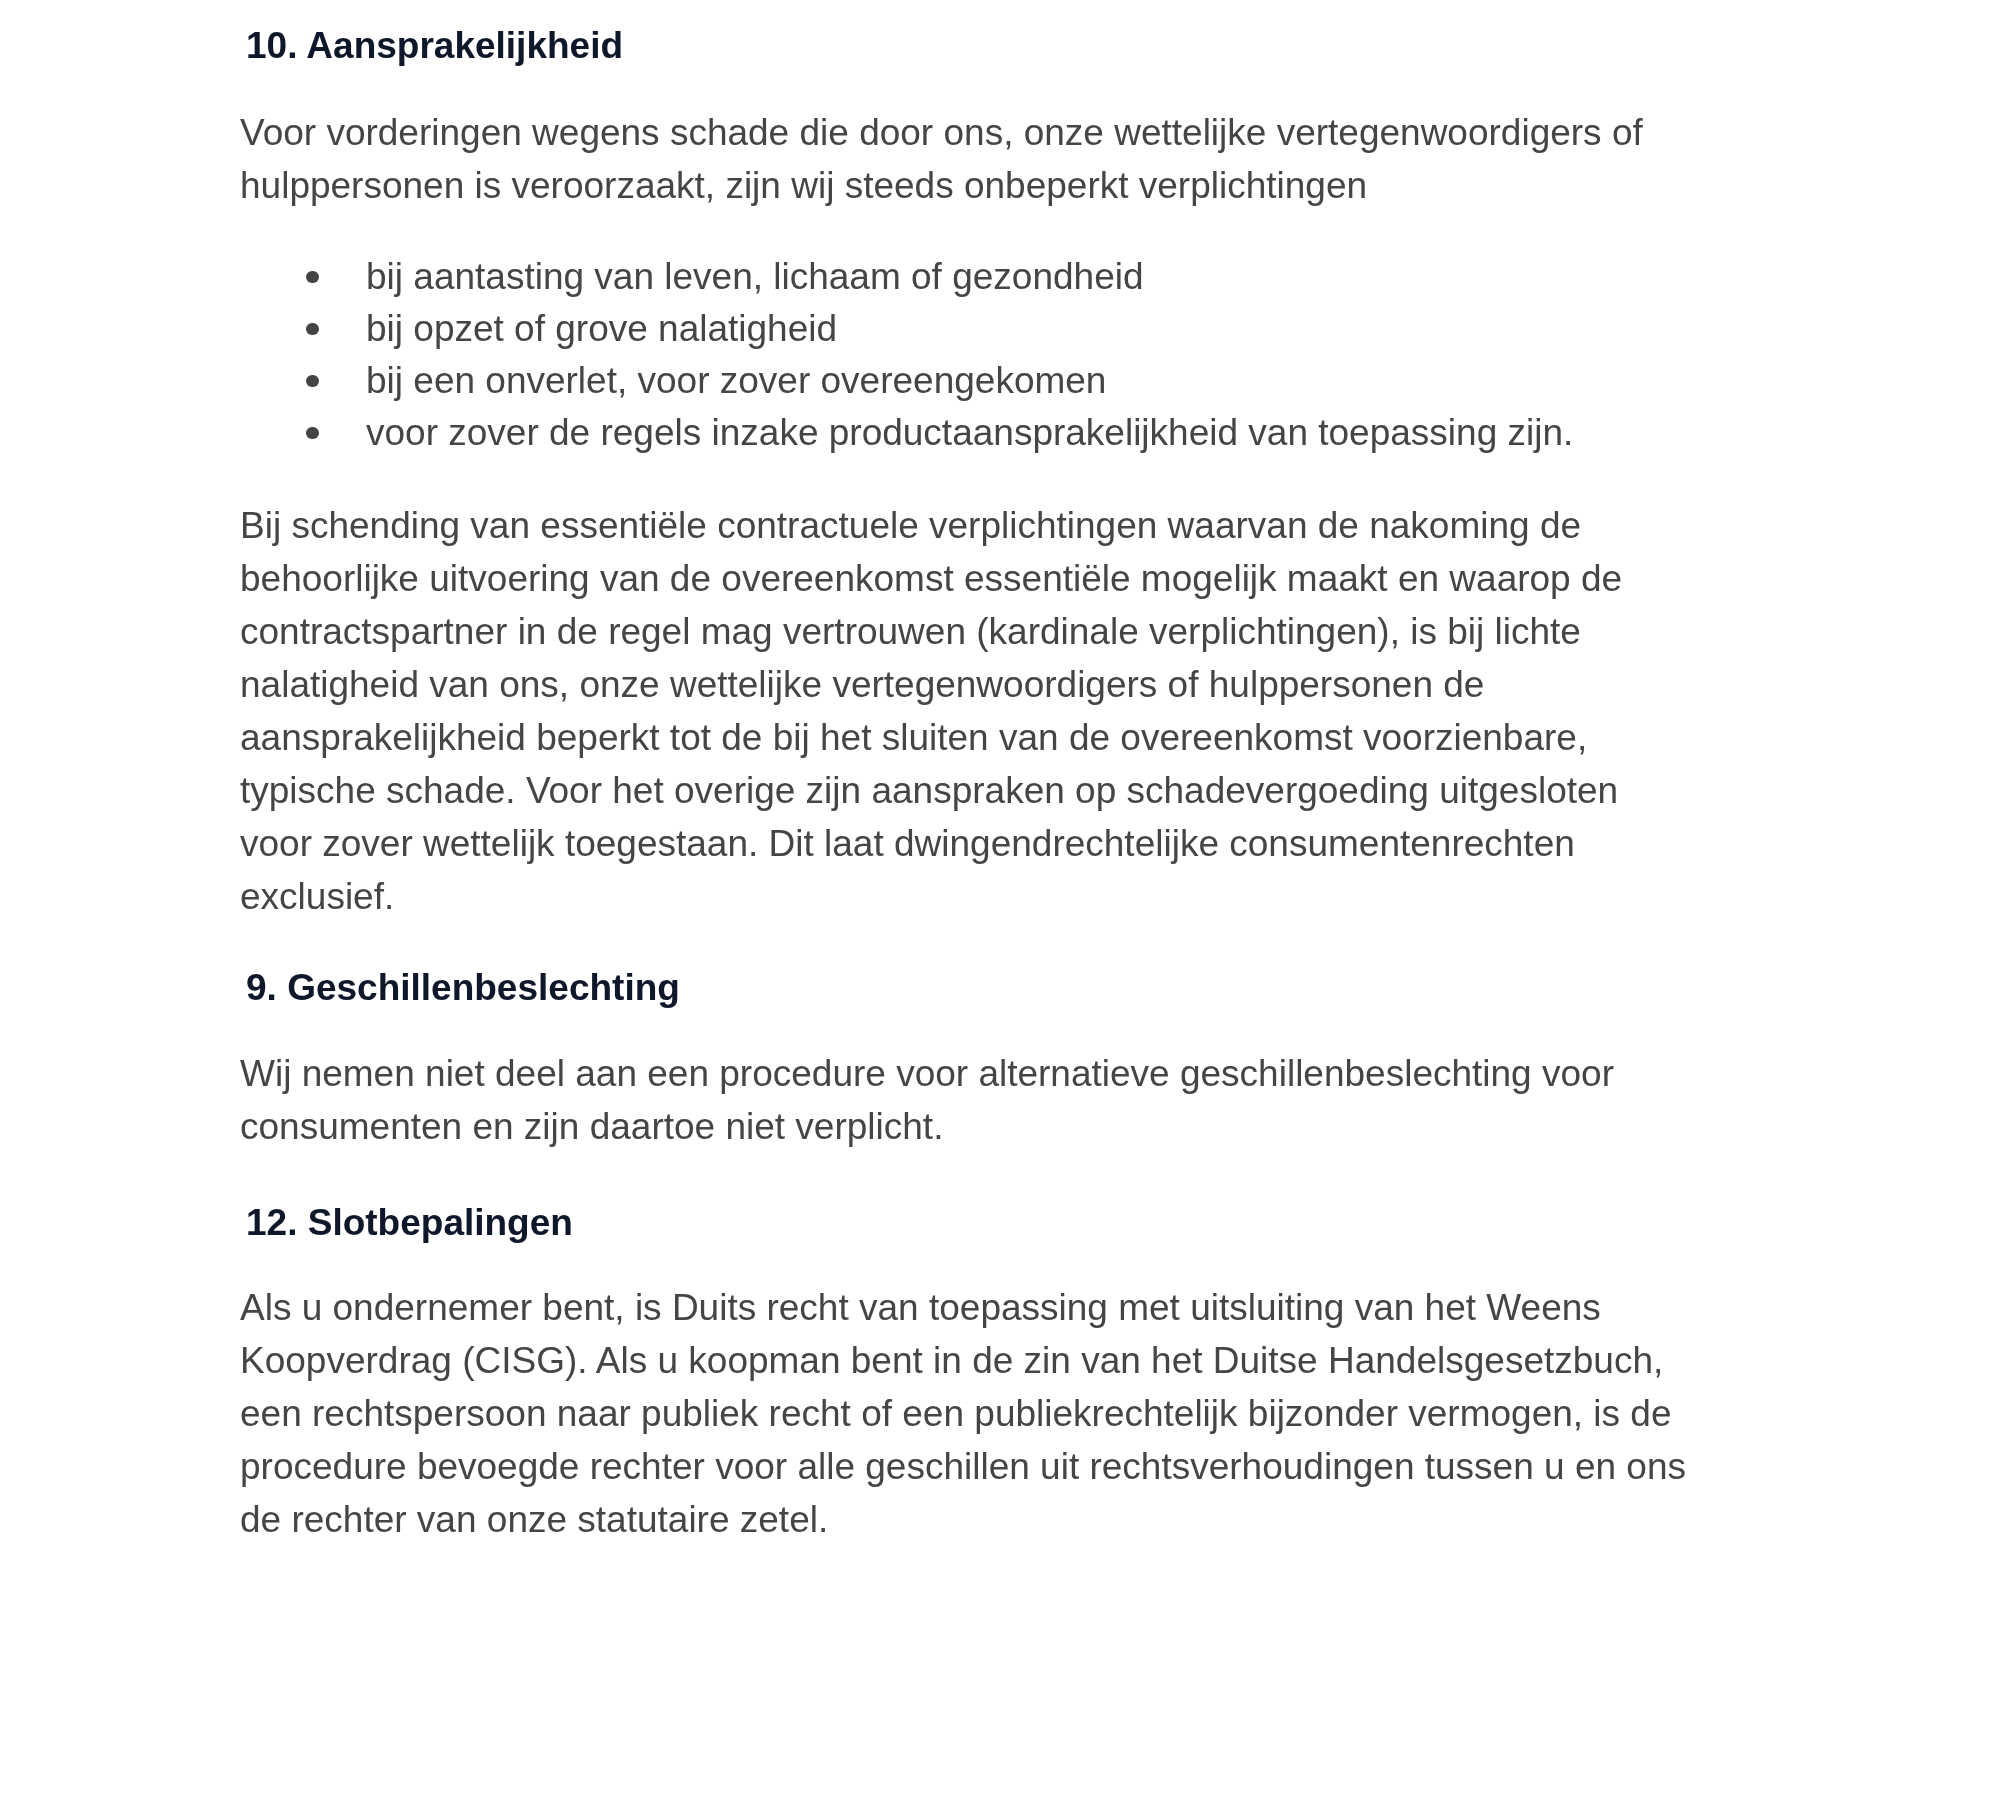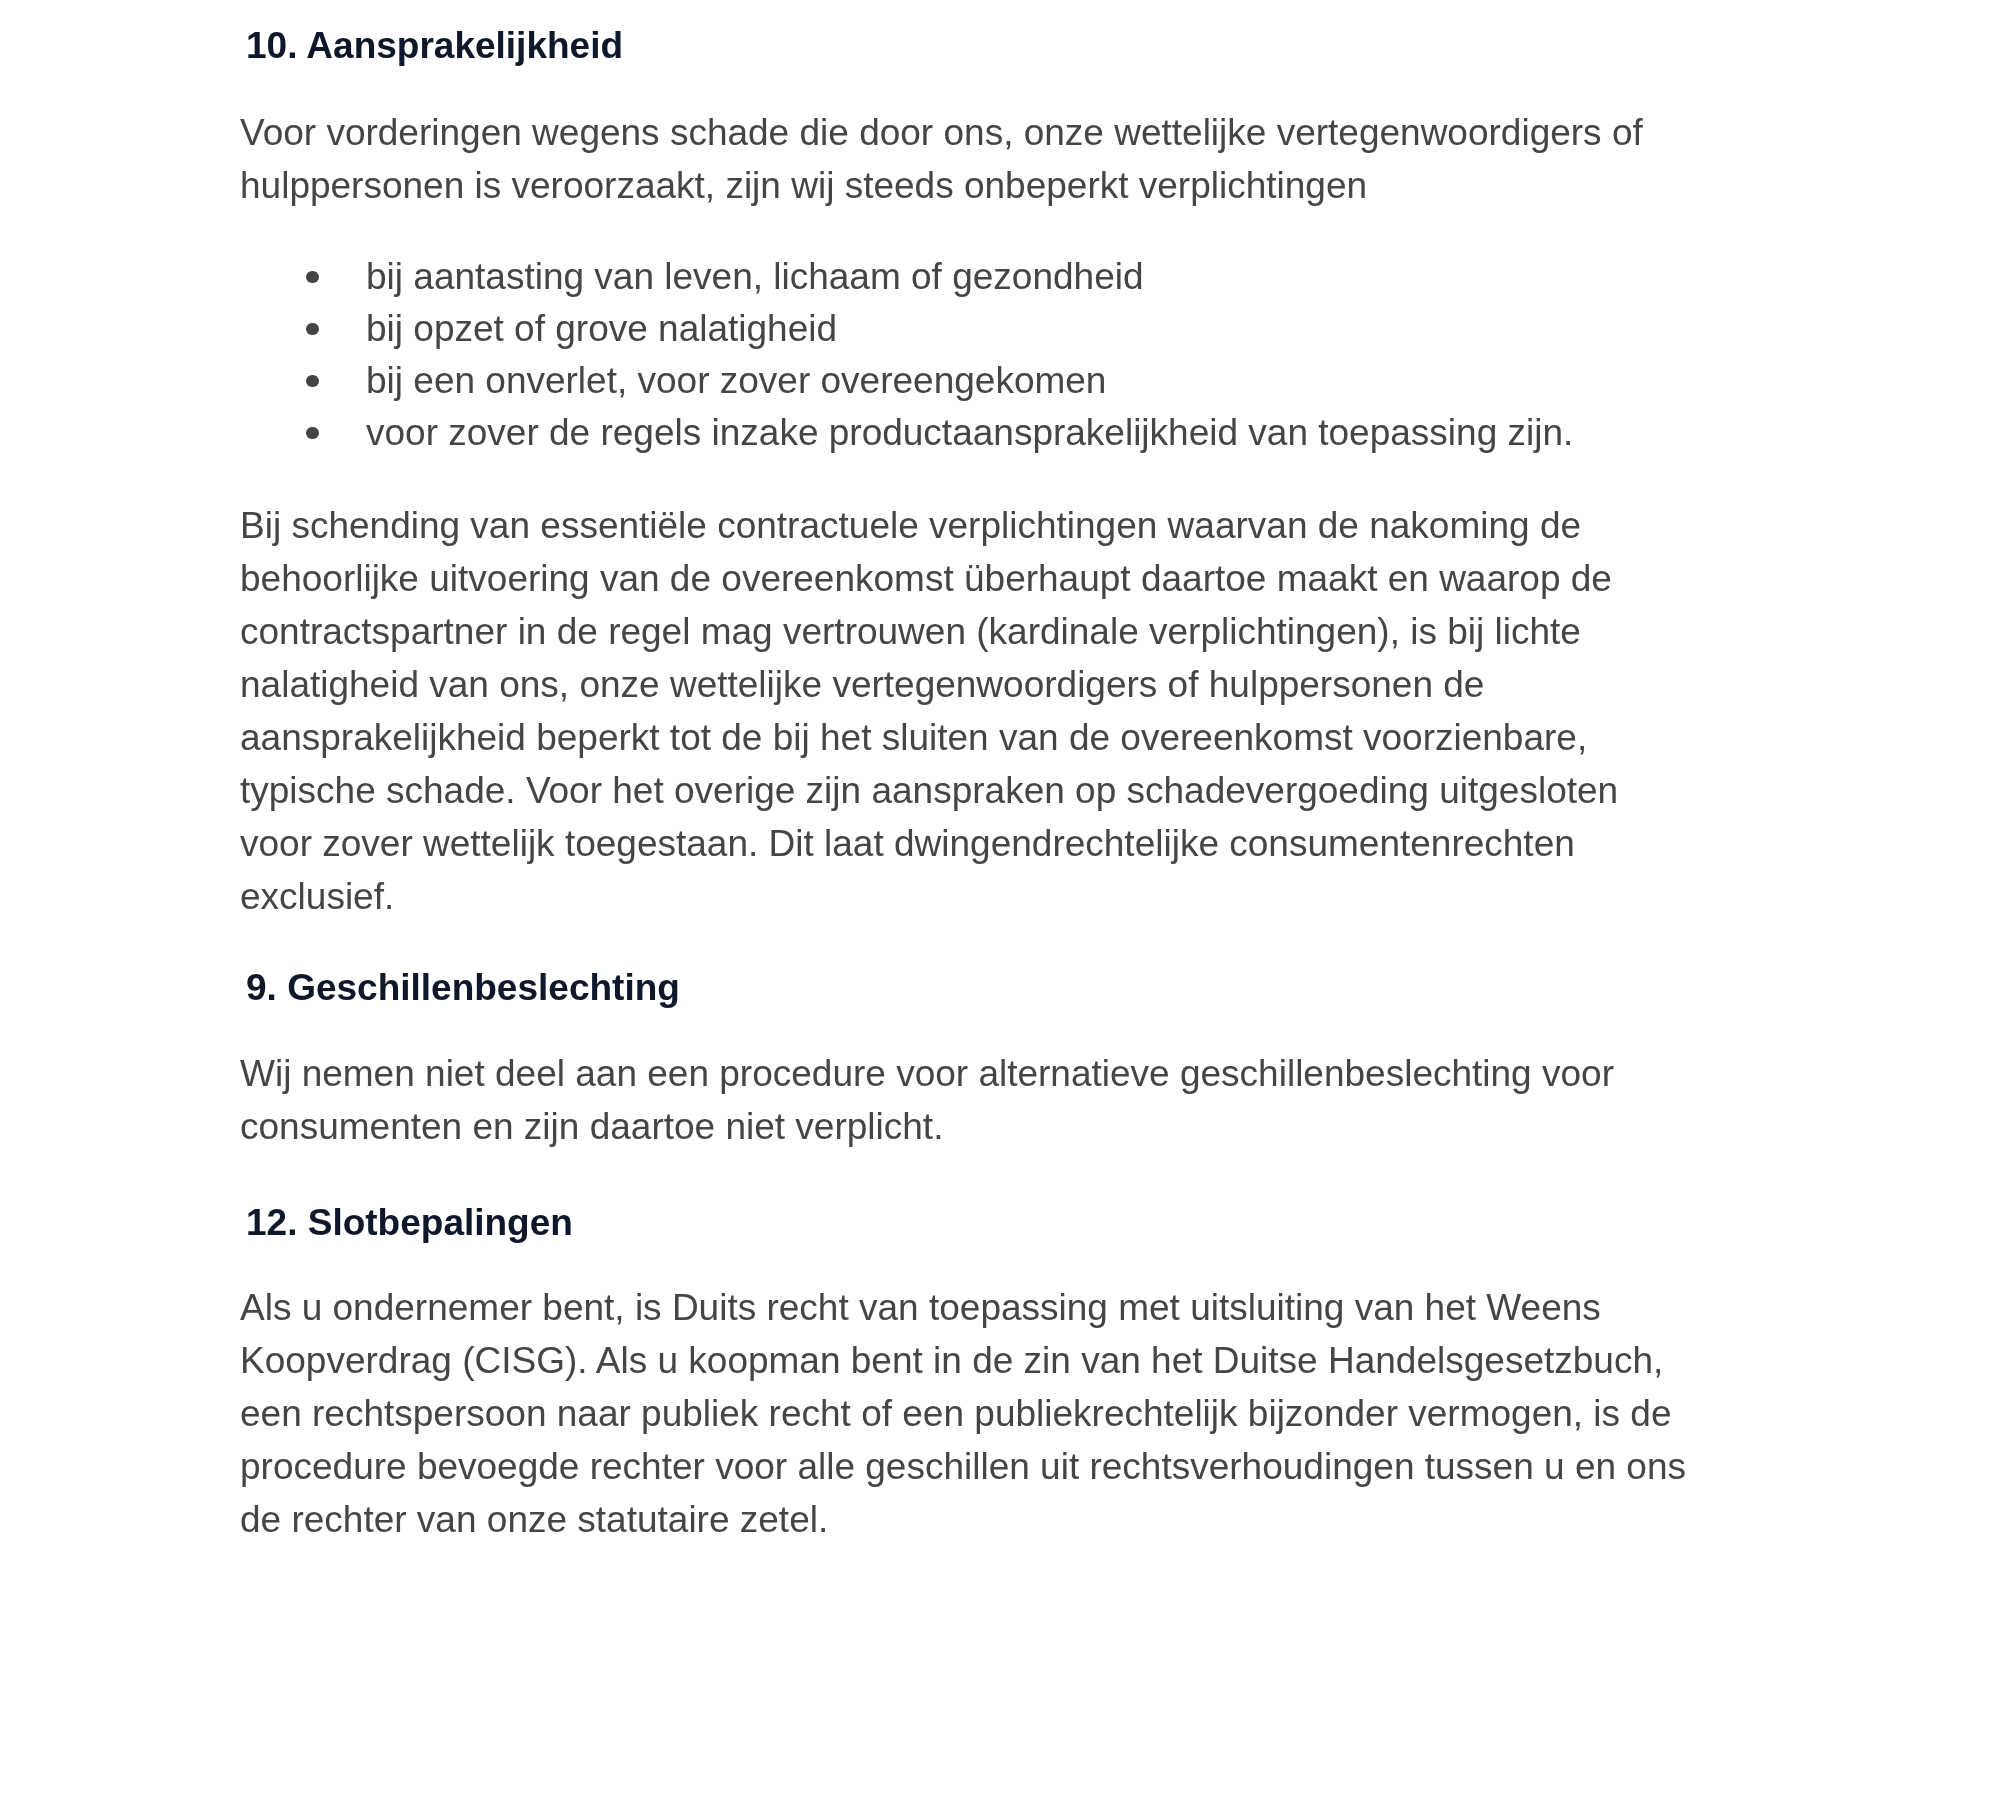--- a/index.html
+++ b/index.html
@@ -93,21 +93,21 @@
       <span>bij een onverlet, voor zover overeengekomen</span>
     </li>
     <li>
       <span class="bullet"></span>
       <span>voor zover de regels inzake productaansprakelijkheid van toepassing zijn.</span>
     </li>
   </ul>
 
   <p class="para" style="top:499px;">
     <span class="line">Bij schending van essentiële contractuele verplichtingen waarvan de nakoming de</span>
-    <span class="line">behoorlijke uitvoering van de overeenkomst überhaupt daartoe maakt en waarop de</span>
+    <span class="line">behoorlijke uitvoering van de overeenkomst essentiële mogelijk maakt en waarop de</span>
     <span class="line">contractspartner in de regel mag vertrouwen (kardinale verplichtingen), is bij lichte</span>
     <span class="line">nalatigheid van ons, onze wettelijke vertegenwoordigers of hulppersonen de</span>
     <span class="line">aansprakelijkheid beperkt tot de bij het sluiten van de overeenkomst voorzienbare,</span>
     <span class="line">typische schade. Voor het overige zijn aanspraken op schadevergoeding uitgesloten</span>
     <span class="line">voor zover wettelijk toegestaan. Dit laat dwingendrechtelijke consumentenrechten</span>
     <span class="line">exclusief.</span>
   </p>
 
   <h2 class="heading" style="top:956px;">9. Geschillenbeslechting</h2>
 

